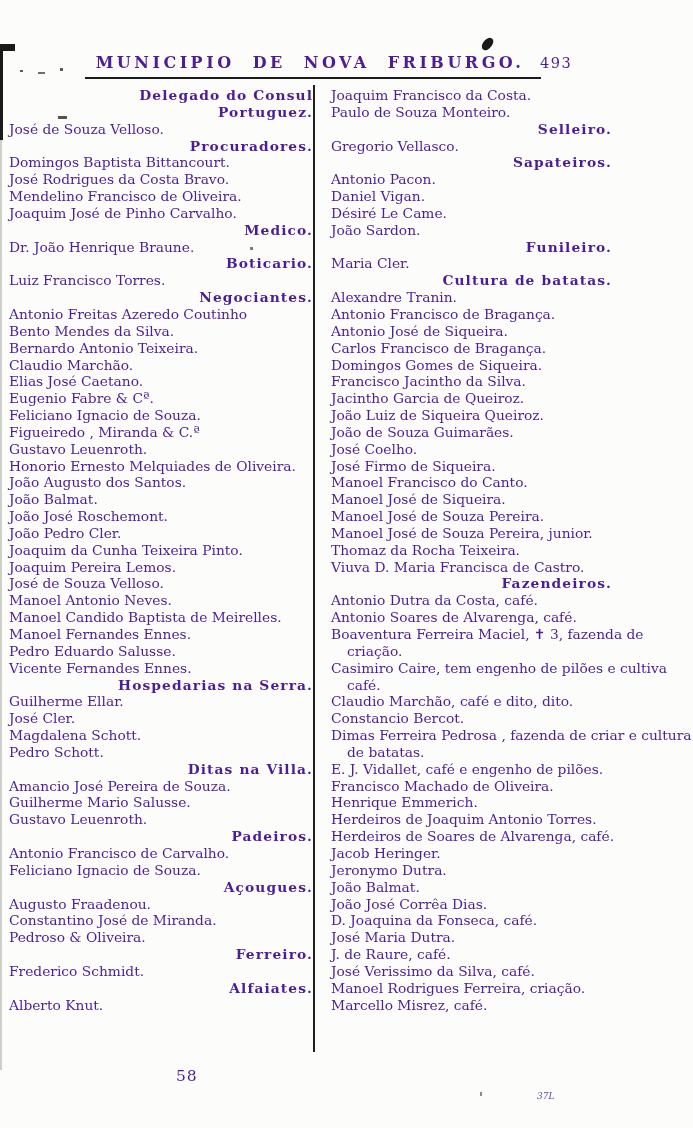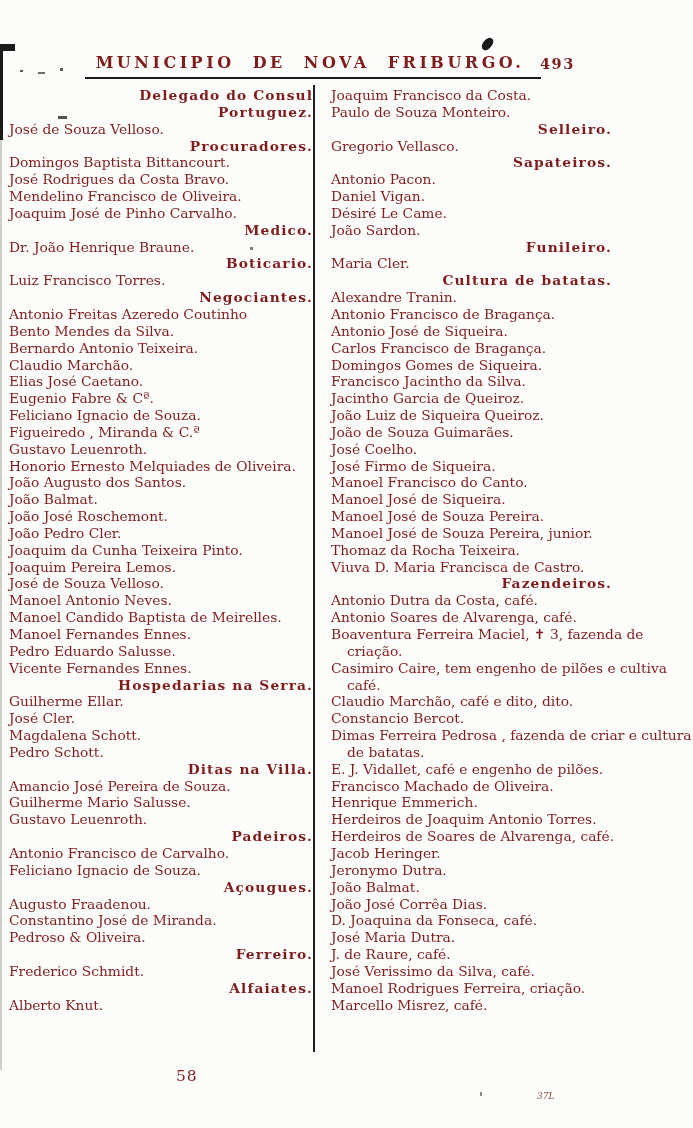--- a/index.html
+++ b/index.html
@@ -1,29 +1,29 @@
 <!DOCTYPE html>
 <html><head>
 <meta charset="utf-8">
 <style>
   html,body { margin:0; padding:0; background:#e8e8e6; }
   .page {
     position:relative; width:693px; height:1128px; margin:0 auto;
-    background:#fcfcfa; color:#7f1d1d; overflow:hidden;
+    background:#fcfcfa; color:#4c1d95; overflow:hidden;
     font-family:"DejaVu Serif","DejaVu Sans",serif;
   }
   
   .title {
     position:absolute; top:53px; left:88px; width:444px; text-align:center;
     font-weight:bold; font-size:16px; letter-spacing:3.5px; word-spacing:9px;
     white-space:nowrap;
   }
   .page-number {
     position:absolute; top:55px; left:540px;
-    font-weight:bold; font-size:14.5px; letter-spacing:1.5px;
+    font-weight:normal; font-size:14.5px; letter-spacing:1.5px;
   }
   .header-rule {
     position:absolute; top:77px; left:85px; width:456px; height:2px; background:#1b1b1b;
   }
   
   .col { position:absolute; top:87px; font-size:13.8px; line-height:16.85px; }
   .col-left  { left:9px;  width:304px; }
   .col-right { left:321px; width:365px;margin-left:10px; }
   .divider   { position:absolute; top:85px; left:313px; width:2px; height:967px; background:#1e1e1e; }
   .entry   { padding-left:16px; text-indent:-16px; }

